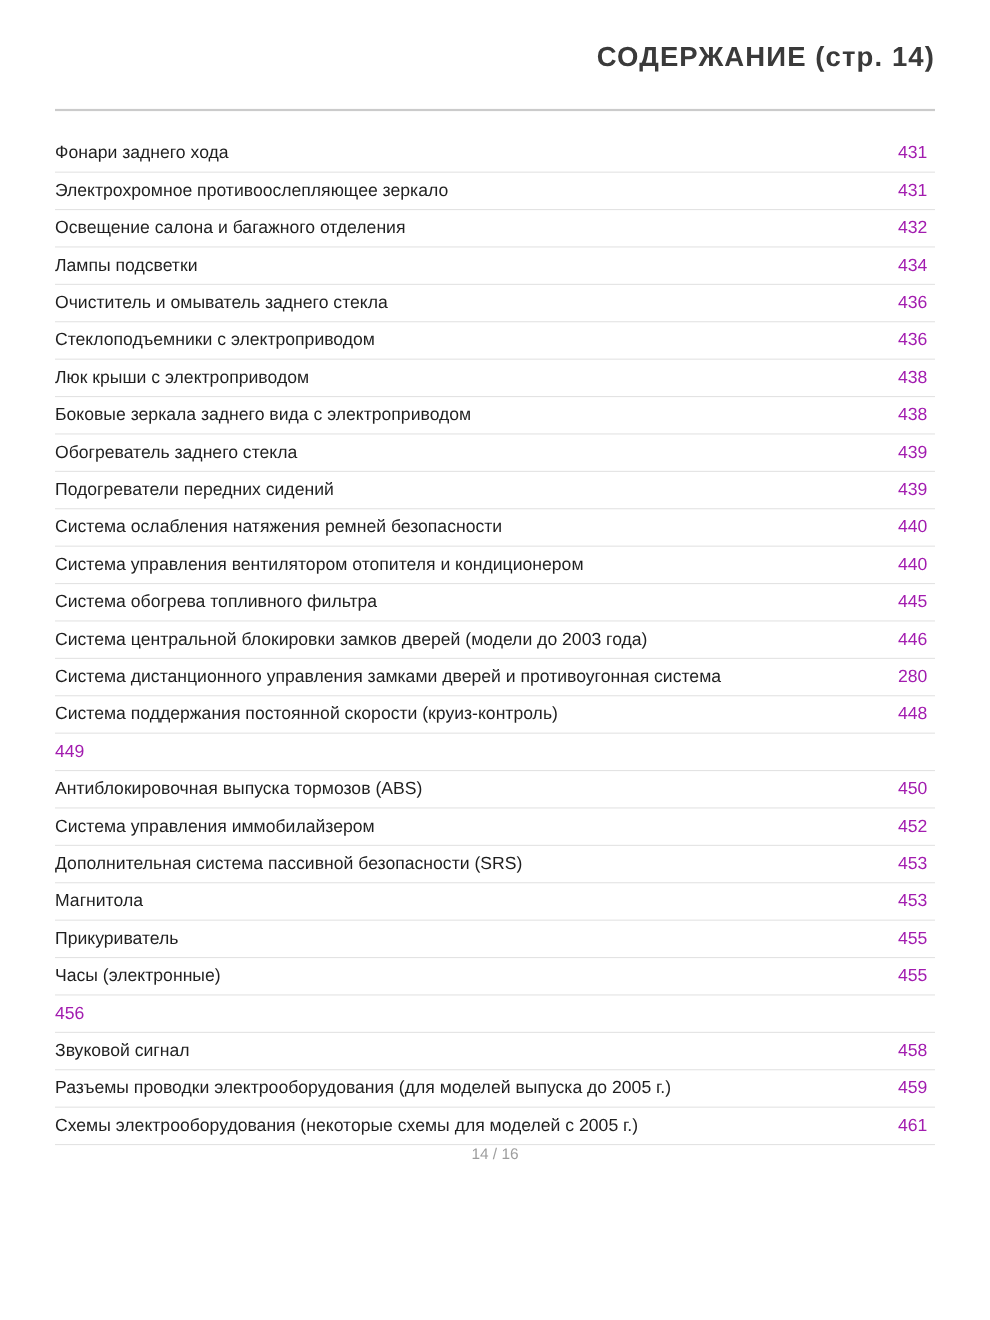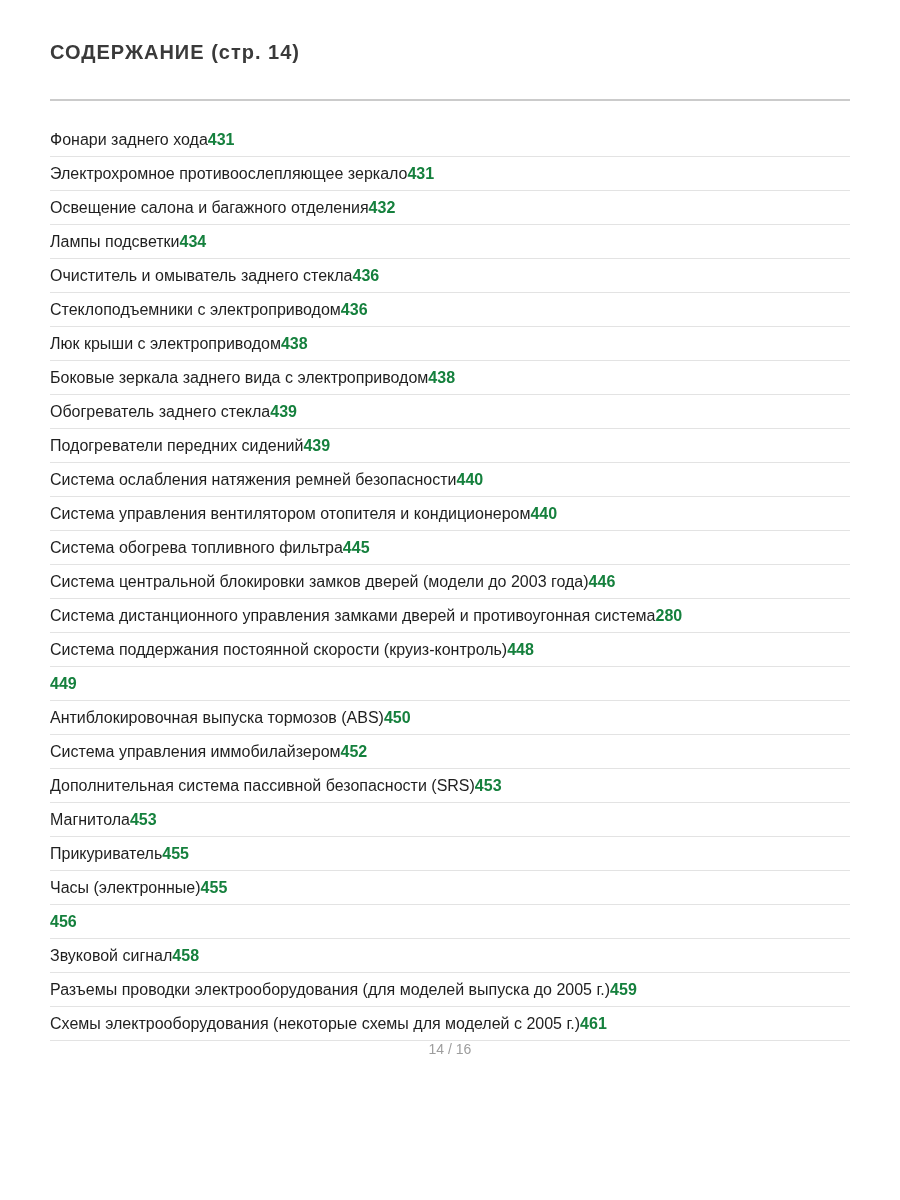--- a/index.html
+++ b/index.html
@@ -15,53 +15,53 @@
     }
     .page {
       box-sizing: border-box;
       width: 900px;
       height: 1200px;
       padding: 0 50px;
     }
     .title {
       margin: 0;
       padding-top: 37px;
-      text-align: left;
-      font-size: 20px;
+      text-align: right;
+      font-size: 25px;
       line-height: 30px;
       font-weight: bold;
       color: #3a3a3a;
       letter-spacing: 1px;
     }
     .rule {
       height: 0;
       border-top: 2px solid #cbcbcb;
       margin-top: 32px;
     }
     .toc {
       margin-top: 22px;
     }
     .row {
       box-sizing: border-box;
       height: 34px;
       display: flex;
       align-items: center;
+      justify-content: space-between;
       border-bottom: 1px solid #e3e3e3;
     }
     .label {
       font-size: 16px;
       color: #1f1f1f;
       white-space: nowrap;
     }
     .num {
       font-size: 16px;
-      color: #15803d;
+      color: #a21caf;
       padding-right: 7px;
       flex-shrink: 0;
-      font-weight: bold;
     }
     .footer {
       text-align: center;
       font-size: 14px;
       color: #9d9d9d;
     }
   </style>
 </head>
 <body>
 

